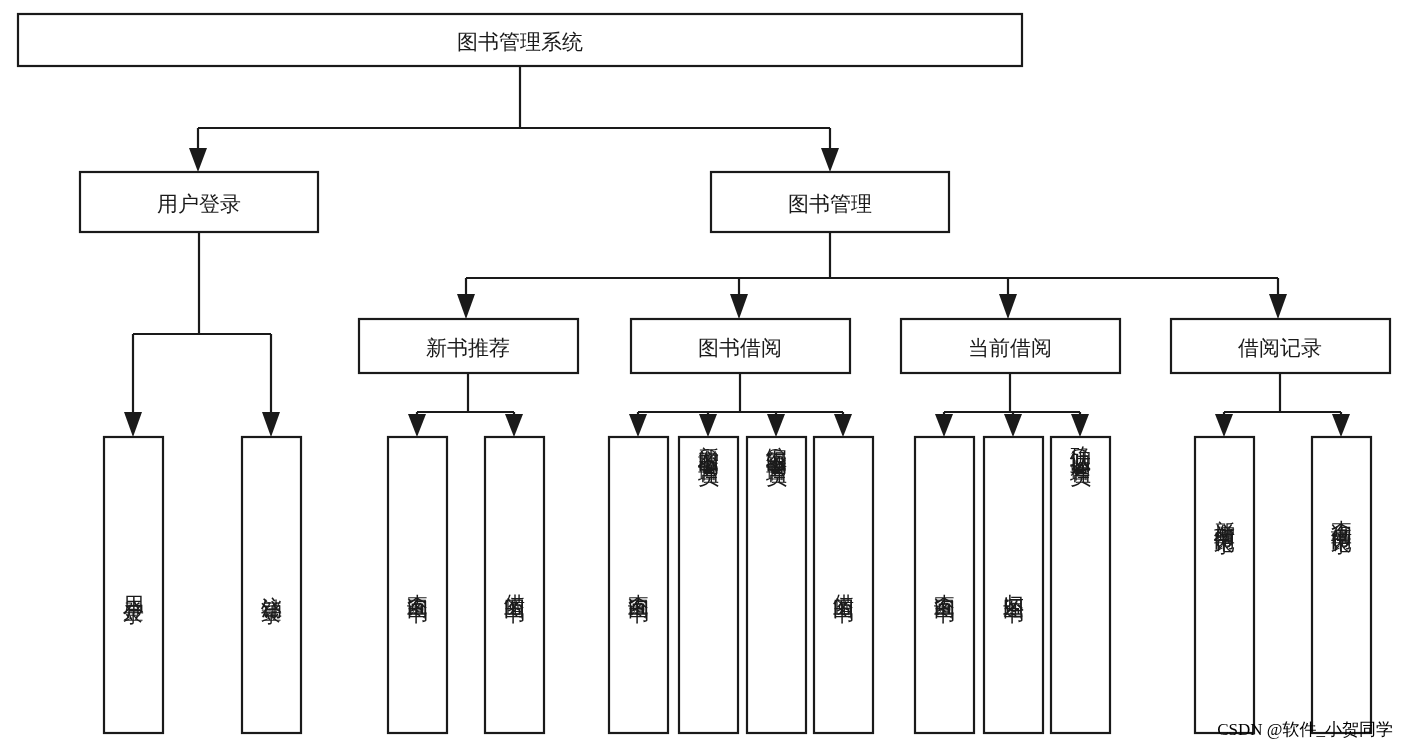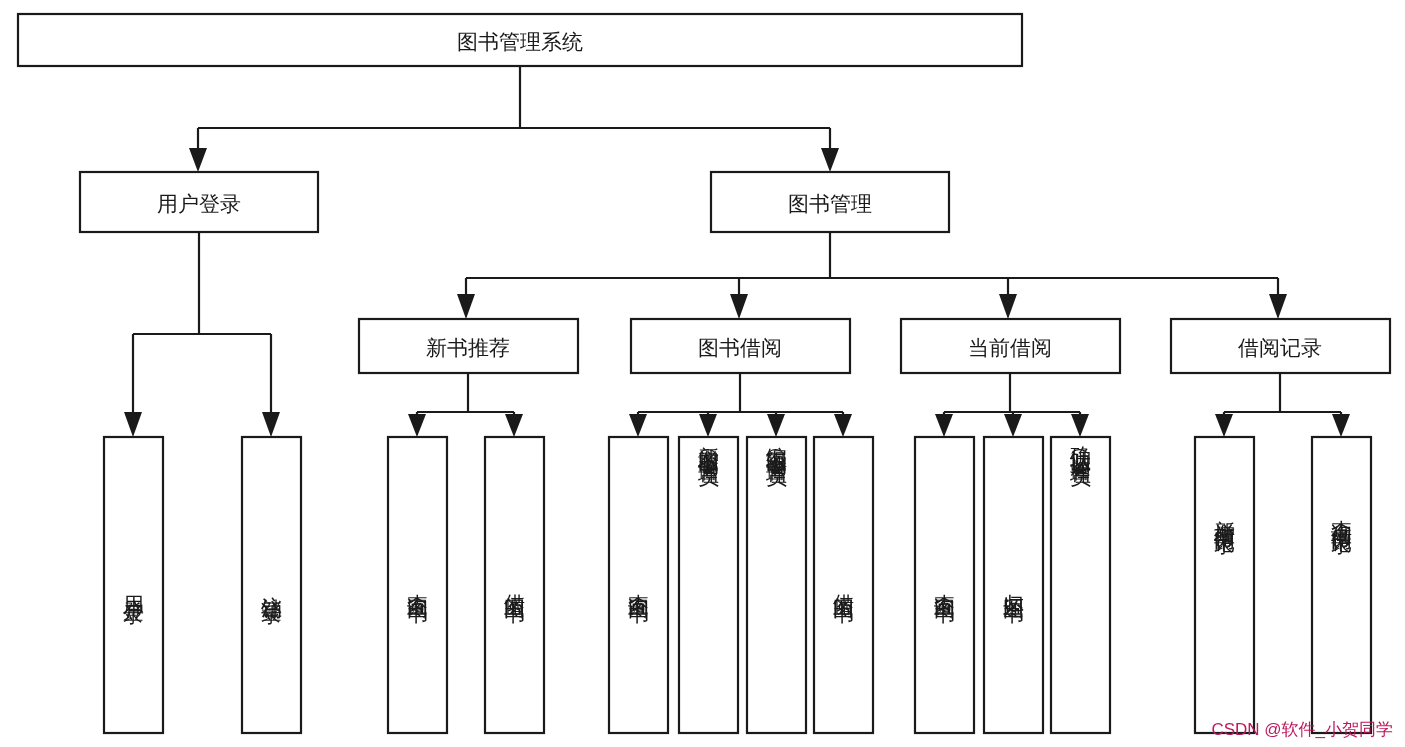--- a/index.html
+++ b/index.html
@@ -54,23 +54,23 @@
     fill: #1a1a1a;
     writing-mode: vertical-rl;
     text-orientation: upright;
     text-anchor: middle;
     letter-spacing: 3px;
   }
   .watermark-text {
     position: absolute;
     right: 12px;
     bottom: 6px;
-    font-family: Liberation Sans, sans-serif;
+    font-family: Liberation Serif, serif;
     font-size: 17px;
-    color: #be185d;
+    color: #000000;
     white-space: nowrap;
     user-select: none;
   }
 </style>
 </head>
 <body>
 
 <div id="diagram-root">
 
   <svg class="diagram-svg" viewBox="0 0 1405 747" xmlns="http://www.w3.org/2000/svg">

